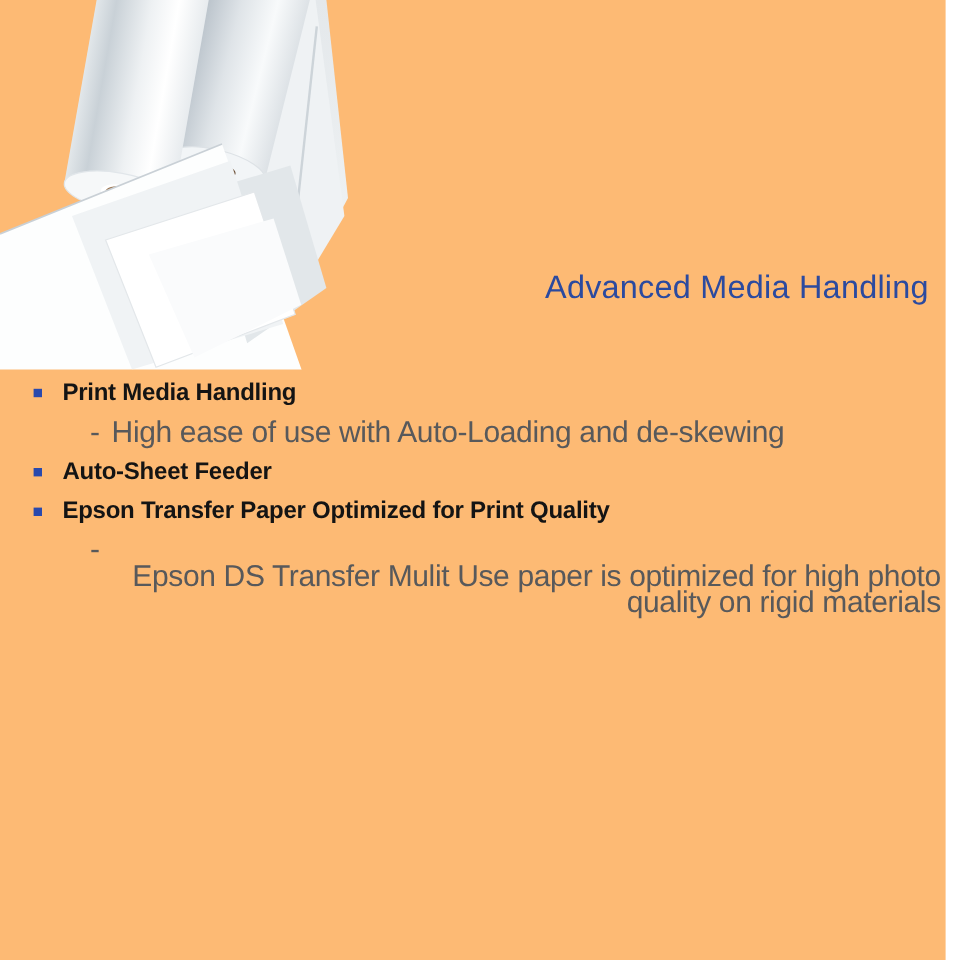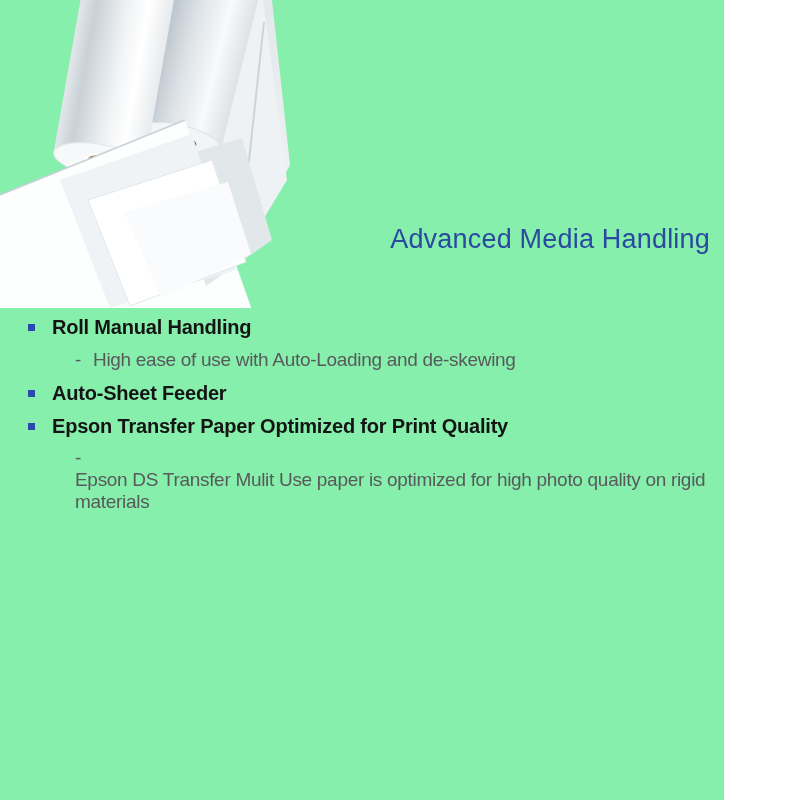--- a/index.html
+++ b/index.html
@@ -1,36 +1,36 @@
 <!DOCTYPE html>
 <html><head>
 <meta charset="utf-8">
 <style>
   html,body{margin:0;padding:0;background:#ffffff;}
   body{width:800px;height:800px;font-family:"Liberation Sans",sans-serif;}
-  .slide{position:relative;width:724px;height:800px;background:#86efac;overflow:hidden;}
+  .slide{position:relative;width:788px;height:800px;background:#fdba74;overflow:hidden;}
 
   .photo{position:absolute;left:0;top:0;width:295px;height:308px;}
   .photo svg{display:block;width:100%;height:100%;}
 
   .title{position:absolute;top:224px;right:14px;margin:0;
          font-size:27px;font-weight:400;color:#2b4a9f;letter-spacing:0.2px;white-space:nowrap;}
 
   .content{position:absolute;left:28px;top:312px;width:756px;}
 
   .heading-row{position:relative;padding-left:24px;height:24px;line-height:24px;margin:3px 0 9px 0;}
   .sq{position:absolute;left:0;top:9px;width:7px;height:7px;background:#2949ad;}
   .heading{display:inline;margin:0;font-size:20px;font-weight:bold;color:#141414;letter-spacing:-0.2px;white-space:nowrap;}
 
   .sub{position:relative;padding-left:47px;margin:0 0 9px 0;min-height:24px;
-       line-height:24px;font-size:19px;color:#58595b;letter-spacing:-0.3px;white-space:nowrap;}
+       line-height:24px;font-size:25px;color:#58595b;letter-spacing:-0.3px;white-space:nowrap;}
   .dash{display:inline-block;width:18px;color:#58595b;}
   .sub.two{line-height:22px;white-space:normal;}
   .lines{display:inline-block;vertical-align:top;}
-  .l{display:block;}
+  .l{display:block;text-align:right;}
 </style>
 </head>
 <body>
 
 <div class="slide">
 
   <div class="photo">
     <svg viewBox="0 0 295 308" preserveAspectRatio="none" role="img">
       <defs>
         <linearGradient id="gRollL" x1="0" y1="0" x2="1" y2="0">
@@ -80,21 +80,21 @@
     </svg>
   </div>
 
   <h1 class="title">Advanced Media Handling</h1>
 
   <div class="content">
 
     <div>
       <div class="heading-row">
         <span class="sq"></span>
-        <h2 class="heading">Roll Manual Handling</h2>
+        <h2 class="heading">Print Media Handling</h2>
       </div>
       <div class="sub">
         <span class="dash">-</span><span>High ease of use with Auto-Loading and de-skewing</span>
       </div>
     </div>
 
     <div>
       <div class="heading-row">
         <span class="sq"></span>
         <h2 class="heading">Auto-Sheet Feeder</h2>

